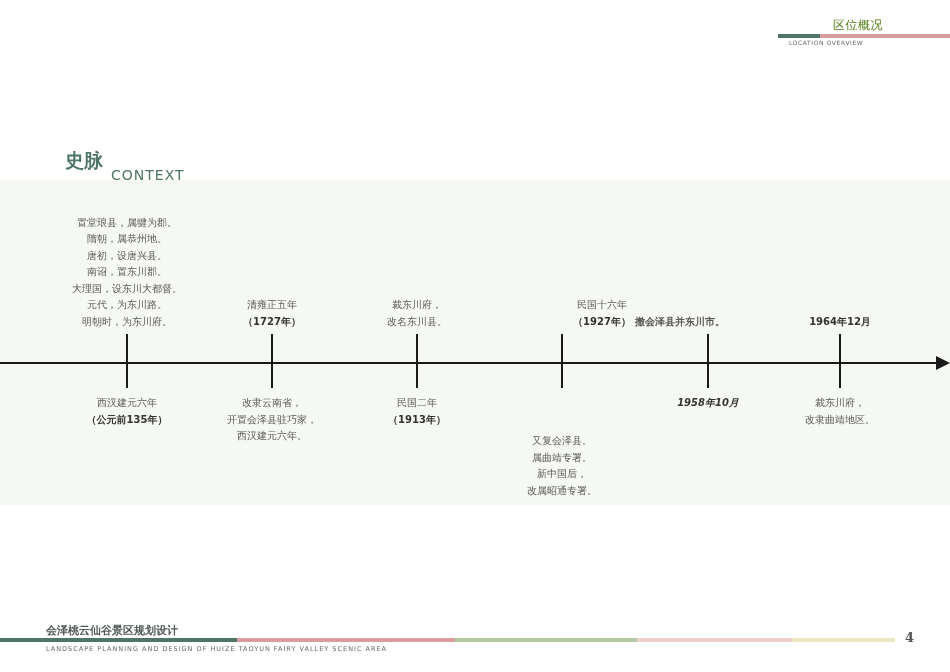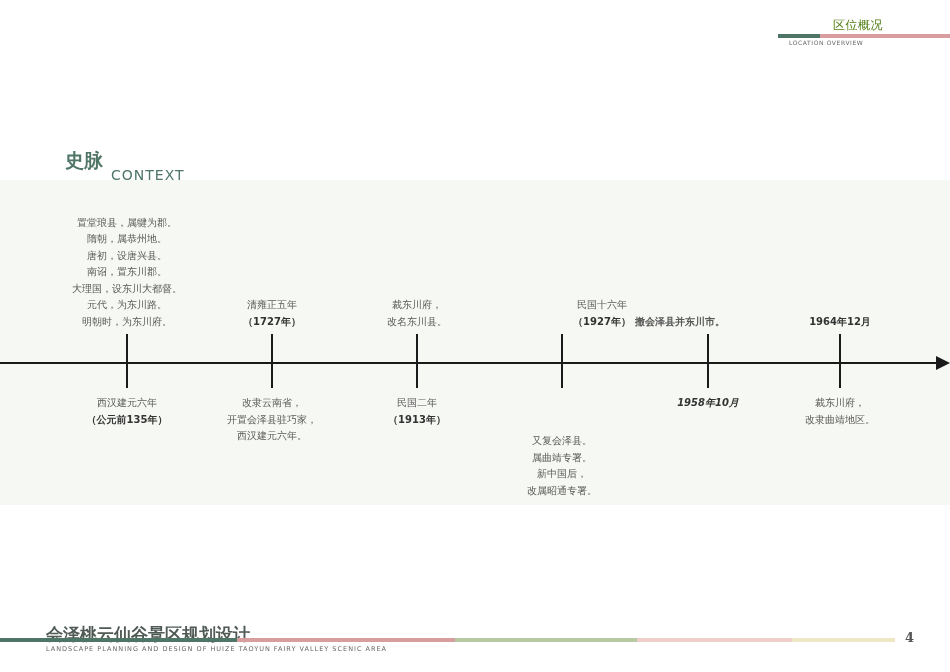--- a/index.html
+++ b/index.html
@@ -20,21 +20,21 @@
   .axis { position:absolute; left:0; top:362px; width:940px; height:2px; background:#1a1a1a; }
   .arrow { position:absolute; left:936px; top:356px; width:0; height:0; border-top:7px solid transparent; border-bottom:7px solid transparent; border-left:14px solid #1a1a1a; }
 
   .tick { position:absolute; width:2px; background:#1a1a1a; }
   .tick.up { top:334px; height:28px; }
   .tick.down { top:364px; height:24px; }
 
   .lbl { position:absolute; text-align:center; font-size:10px; line-height:16.5px; color:#5a5a5a; white-space:nowrap; transform:translateX(-50%); }
   .lbl .b { font-weight:bold; color:#333; }
 
-  .ft-title { position:absolute; left:46px; top:623px; font-size:17px; font-weight:bold; color:#4f5a55; }
+  .ft-title { position:absolute; left:46px; top:623px; font-size:11px; font-weight:bold; color:#4f5a55; }
   .ft-seg { position:absolute; top:638px; height:4px; }
   .ft-sub { position:absolute; left:46px; top:645px; font-size:6.5px; color:#666; letter-spacing:1px; text-transform:uppercase; }
   .ft-page { position:absolute; left:905px; top:630px; font-family:"DejaVu Serif","Liberation Serif",serif; font-size:13px; font-weight:bold; color:#555; }
 </style>
 </head>
 <body>
 
 <div class="hdr-title">区位概况</div>
 <div class="hdr-bar g"></div>
 <div class="hdr-bar p"></div>

